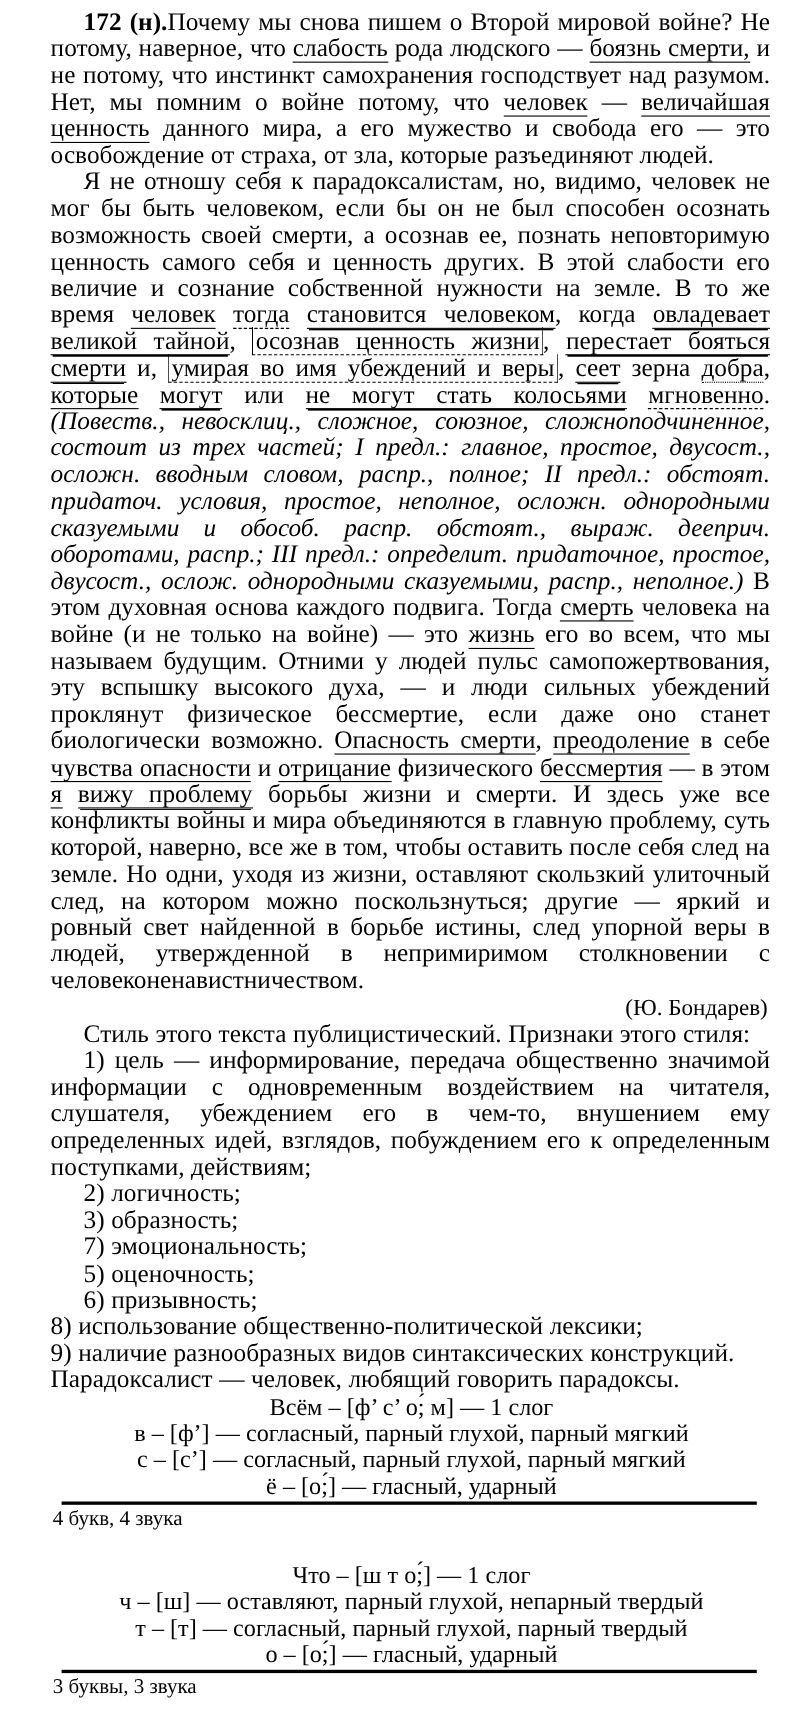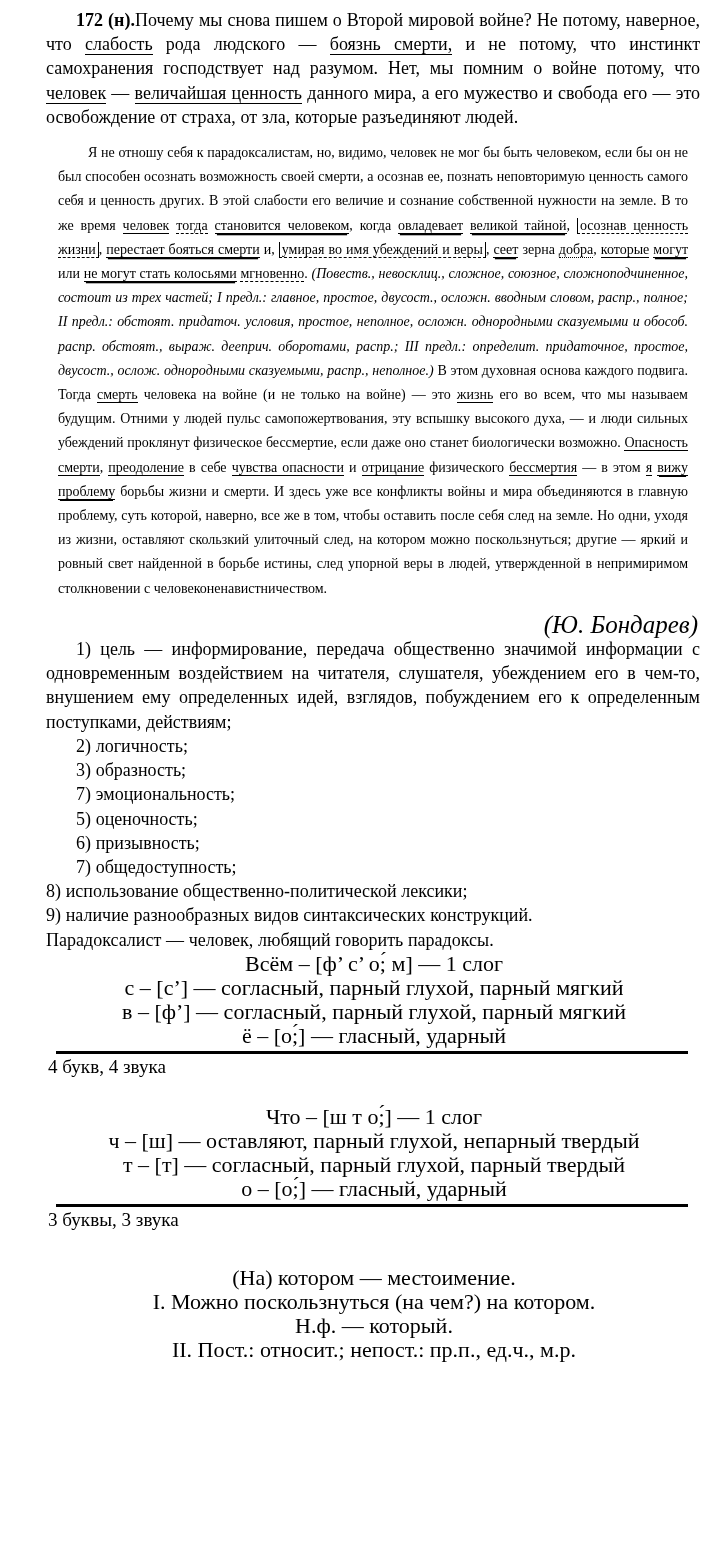--- a/index.html
+++ b/index.html
@@ -15,40 +15,39 @@
     -webkit-font-smoothing: none;
   }
   .page {
     width: 722px;
     box-sizing: border-box;
     padding: 8px 22px 6px 46px;
     position: relative;
   }
   p.para {
     margin: 0;
-    font-size: 18px;
+    font-size: 23px;
     line-height: 24.2px;
     text-align: justify;
     text-indent: 30px;
     word-spacing: 0.2px;
   }
   p.para.noindent { text-indent: 0; }
   p.flow {
-    margin: 12px;
-    font-size: 14px;
+    margin: 0;
+    font-size: 23px;
     line-height: 24.2px;
     text-align: justify;
     text-indent: 30px;
   }
   .byline {
     margin: 0;
-    font-size: 25px;
+    font-size: 21px;
     line-height: 24.2px;
     text-align: right;
-    font-style: italic;
     padding-right: 2px;
   }
   .line {
     margin: 0;
     font-size: 22px;
     line-height: 24.2px;
     text-align: center;
     white-space: nowrap;
   }
   .italic { font-style: italic; }
@@ -93,37 +92,37 @@
 <body>
 
 <div class="page">
 
   <p class="para"><b class="bold">172 (н).</b><span>Почему мы снова пишем о Второй мировой войне? Не потому, наверное, что </span><span class="u-subject">слабость</span><span> рода людского — </span><span class="u-subject">боязнь смерти,</span><span> и не потому, что инстинкт самохранения господствует над разумом. Нет, мы помним о войне потому, что </span><span class="u-subject">человек</span><span> — </span><span class="u-subject">величайшая ценность</span><span> данного мира, а его мужество и свобода его — это освобождение от страха, от зла, которые разъединяют людей.</span></p>
 
   <p class="flow"><span>Я не отношу себя к парадоксалистам, но, видимо, человек не мог бы быть человеком, если бы он не был способен осознать возможность своей смерти, а осознав ее, познать неповторимую ценность самого себя и ценность других. В этой слабости его величие и сознание собственной нужности на земле. В то же время </span><span class="u-subject">человек</span> <span class="u-dashdot">тогда</span> <span class="u-predicate">становится человеком</span><span>, когда </span><span class="u-predicate">овладевает</span> <span class="u-predicate">великой тайной</span><span>, </span><span class="vbar-l vbar-r u-dashdot">осознав ценность жизни</span><span>, </span><span class="u-predicate">перестает бояться смерти</span><span> и, </span><span class="vbar-l vbar-r u-dashdot">умирая во имя убеждений и веры</span><span>, </span><span class="u-predicate">сеет</span><span> зерна </span><span class="u-dotted">добра</span><span>, </span><span class="u-subject">которые</span> <span class="u-predicate">могут</span><span> или </span><span class="u-predicate">не могут стать колосьями</span> <span class="u-dashdot">мгновенно</span><span>. </span><span class="italic">(Повеств., невосклиц., сложное, союзное, сложноподчиненное, состоит из трех частей; I предл.: главное, простое, двусост., осложн. вводным словом, распр., полное; II предл.: обстоят. придаточ. условия, простое, неполное, осложн. однородными сказуемыми и обособ. распр. обстоят., выраж. дееприч. оборотами, распр.; III предл.: определит. придаточное, простое, двусост., ослож. однородными сказуемыми, распр., неполное.)</span><span> В этом духовная основа каждого подвига. Тогда </span><span class="u-subject">смерть</span><span> человека на войне (и не только на войне) — это </span><span class="u-subject">жизнь</span><span> его во всем, что мы называем будущим. Отними у людей пульс самопожертвования, эту вспышку высокого духа, — и люди сильных убеждений проклянут физическое бессмертие, если даже оно станет биологически возможно. </span><span class="u-subject">Опасность смерти</span><span>, </span><span class="u-subject">преодоление</span><span> в себе </span><span class="u-subject">чувства опасности</span><span> и </span><span class="u-subject">отрицание</span><span> физического </span><span class="u-subject">бессмертия</span><span> — в этом </span><span class="u-subject">я</span> <span class="u-predicate">вижу проблему</span><span> борьбы жизни и смерти. И здесь уже все конфликты войны и мира объединяются в главную проблему, суть которой, наверно, все же в том, чтобы оставить после себя след на земле. Но одни, уходя из жизни, оставляют скользкий улиточный след, на котором можно поскользнуться; другие — яркий и ровный свет найденной в борьбе истины, след упорной веры в людей, утвержденной в непримиримом столкновении с человеконенавистничеством.</span></p>
 
   <p class="byline">(Ю. Бондарев)</p>
 
+  <p class="para">Стиль этого текста публицистический. Признаки этого стиля:</p>
 
   <p class="para">1) цель — информирование, передача общественно значимой информации с одновременным воздействием на читателя, слушателя, убеждением его в чем-то, внушением ему определенных идей, взглядов, побуждением его к определенным поступками, действиям;</p>
   <p class="para">2) логичность;</p>
   <p class="para">3) образность;</p>
   <p class="para">7) эмоциональность;</p>
   <p class="para">5) оценочность;</p>
   <p class="para">6) призывность;</p>
-  <p class="para">7) общедоступность;</p>
   <p class="para noindent">8) использование общественно-политической лексики;</p>
   <p class="para noindent">9) наличие разнообразных видов синтаксических конструкций.</p>
 
   <p class="para noindent">Парадоксалист — человек, любящий говорить парадоксы.</p>
 
   <div class="phon-block">
     <p class="line">Всём – [ф’ с’ о;́ м] — 1 слог</p>
+    <p class="line">в – [ф’] — согласный, парный глухой, парный мягкий</p>
     <p class="line">с – [с’] — согласный, парный глухой, парный мягкий</p>
-    <p class="line">в – [ф’] — согласный, парный глухой, парный мягкий</p>
     <p class="line">ё – [о;́] — гласный, ударный</p>
   </div>
   <hr class="rule">
   <p class="count-line">4 букв, 4 звука</p>
 
   <div class="spacer-md"></div>
 
   <div class="phon-block">
     <p class="line">Что – [ш т о;́] — 1 слог</p>
     <p class="line">ч – [ш] — оставляют, парный глухой, непарный твердый</p>

